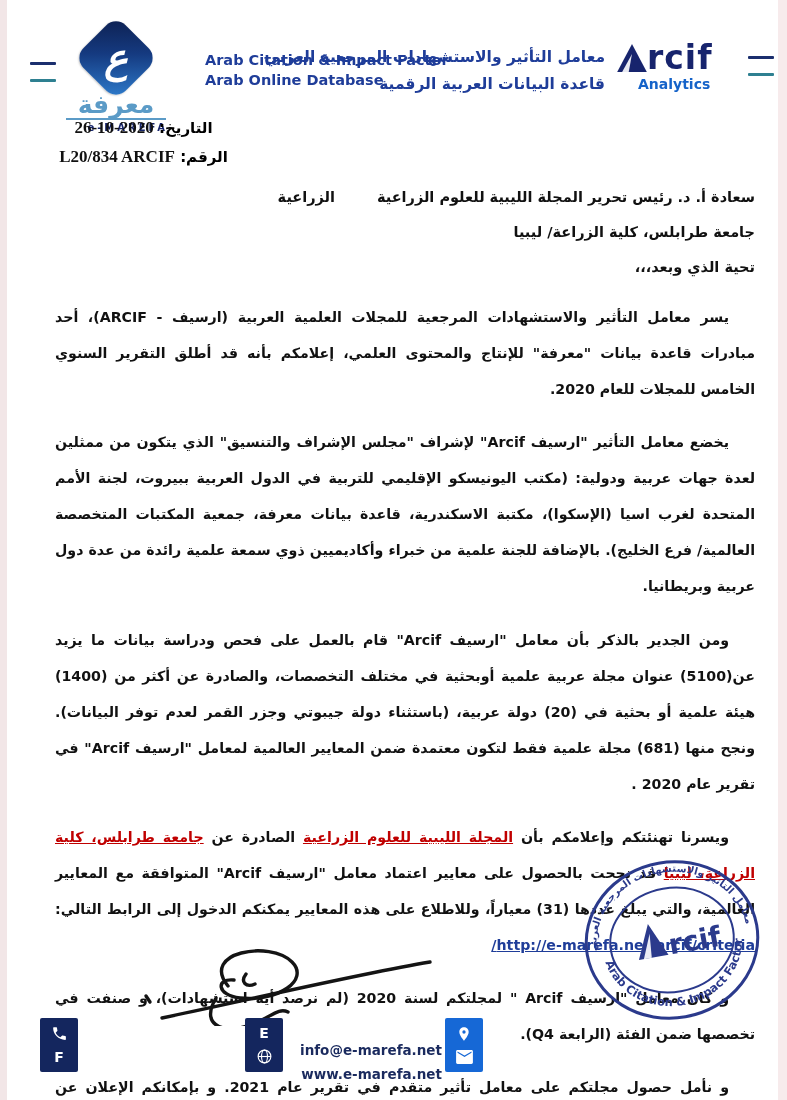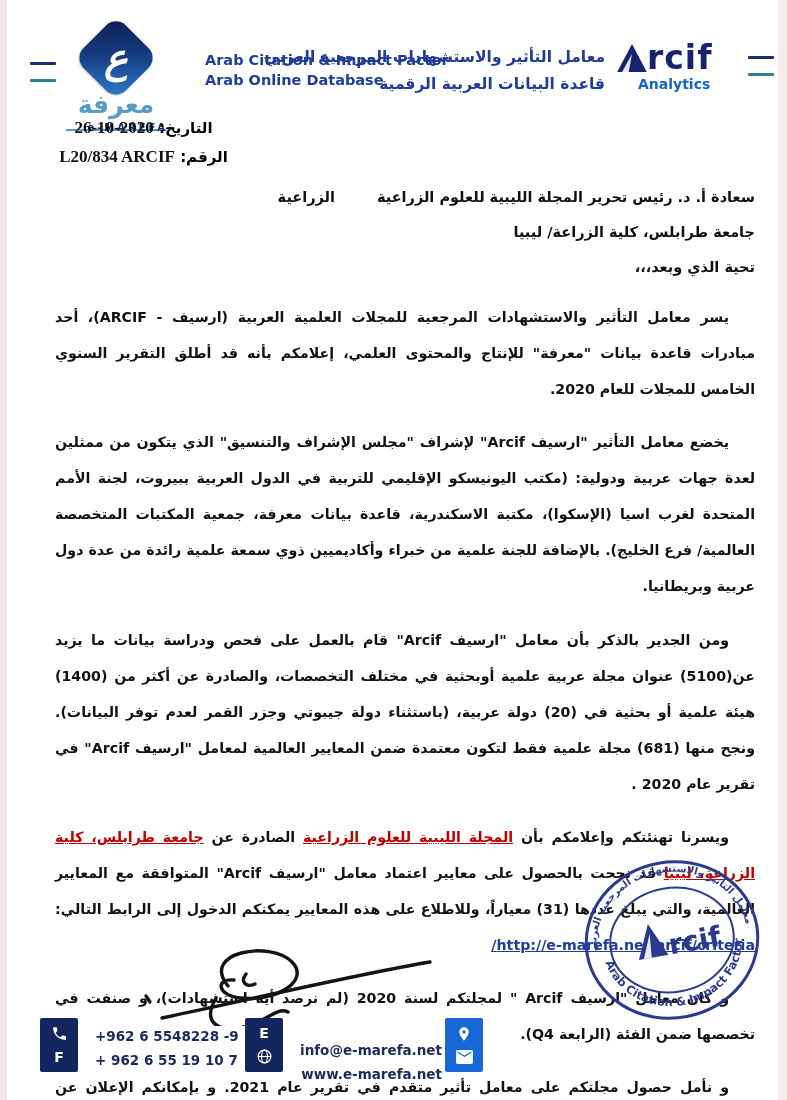--- a/index.html
+++ b/index.html
@@ -18,21 +18,21 @@
   .diamond-wrap{position:absolute;left:72px;top:26px;width:88px;height:72px;}
   .diamond{position:absolute;left:14px;top:2px;width:60px;height:60px;border-radius:14px;
            transform:rotate(45deg);
            background:linear-gradient(135deg,#0d1f4e 0%,#153a80 45%,#2f7fd0 100%);
            box-shadow:0 1px 2px rgba(0,0,0,.25);}
   .diamond .ain{position:absolute;left:0;top:0;width:60px;height:60px;transform:rotate(-45deg);
            display:flex;align-items:center;justify-content:center;color:#fff;
            font-size:40px;font-weight:bold;font-style:italic;line-height:1;}
   .marefa-ar{position:absolute;left:66px;top:92px;width:100px;text-align:center;
            color:#5b9bc7;font-size:25px;font-weight:bold;line-height:1;letter-spacing:1px;
-           border-bottom:2px solid #5b9bc7;padding-bottom:12px;}
+           border-bottom:2px solid #5b9bc7;padding-bottom:1px;}
   .marefa-en{position:absolute;left:64px;top:122px;width:104px;text-align:right;
            color:#16246b;font-size:10px;font-weight:bold;letter-spacing:3px;}
 
   .en-title{position:absolute;left:205px;top:50px;color:#1f3d99;font-weight:bold;
            font-size:14.5px;line-height:20px;}
   .ar-title{position:absolute;right:182px;top:44px;text-align:right;direction:rtl;
            color:#1f3d99;font-weight:bold;font-size:15.5px;line-height:27px;}
 
   .arcif-logo{position:absolute;left:617px;top:44px;display:flex;align-items:flex-end;}
   .arcif-logo svg{display:block;}
@@ -170,24 +170,20 @@
     </g>
   </svg>
 
   <div class="footer">
     <div class="contact-tile tile-navy" style="left:40px;">
       <svg width="17" height="17" viewBox="0 0 24 24">
         <path fill="#ffffff" d="M6.62 10.79c1.44 2.83 3.76 5.14 6.59 6.59l2.2-2.2c.27-.27.67-.36 1.02-.24 1.12.37 2.33.57 3.57.57.55 0 1 .45 1 1V20c0 .55-.45 1-1 1-9.39 0-17-7.61-17-17 0-.55.45-1 1-1h3.5c.55 0 1 .45 1 1 0 1.25.2 2.45.57 3.57.11.35.03.74-.25 1.02l-2.2 2.2z"></path>
       </svg>
       <span>F</span>
     </div>
-    <div class="contact-text" style="left:95px;top:6px;">
-      <div>+962 6 5548228 -9</div>
-      <div>+ 962 6 55 19 10 7</div>
-    </div>
 
     <div class="contact-tile tile-navy" style="left:245px;">
       <span>E</span>
       <svg width="17" height="17" viewBox="0 0 24 24">
         <g stroke="#ffffff" stroke-width="1.6" fill="none">
           <circle cx="12" cy="12" r="9"></circle>
           <ellipse cx="12" cy="12" rx="4.2" ry="9"></ellipse>
           <line x1="3" y1="12" x2="21" y2="12"></line>
         </g>
       </svg>

